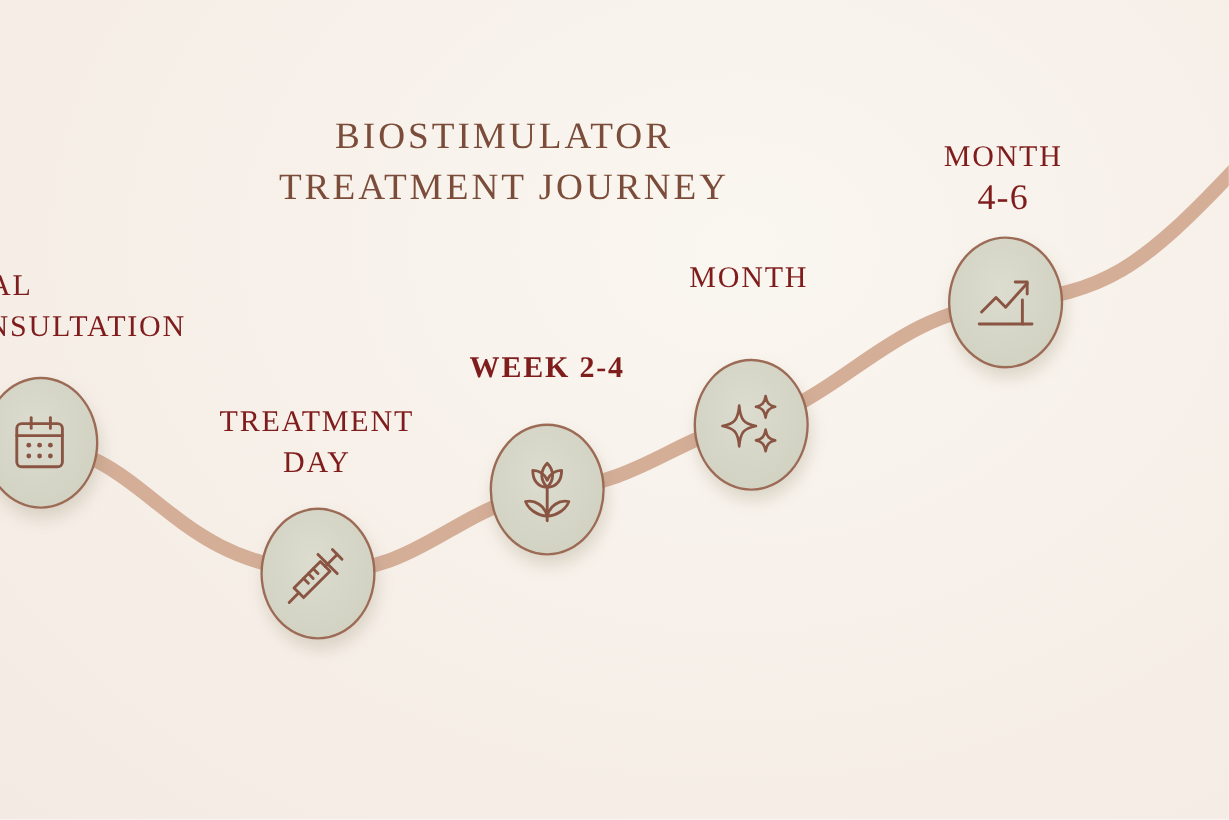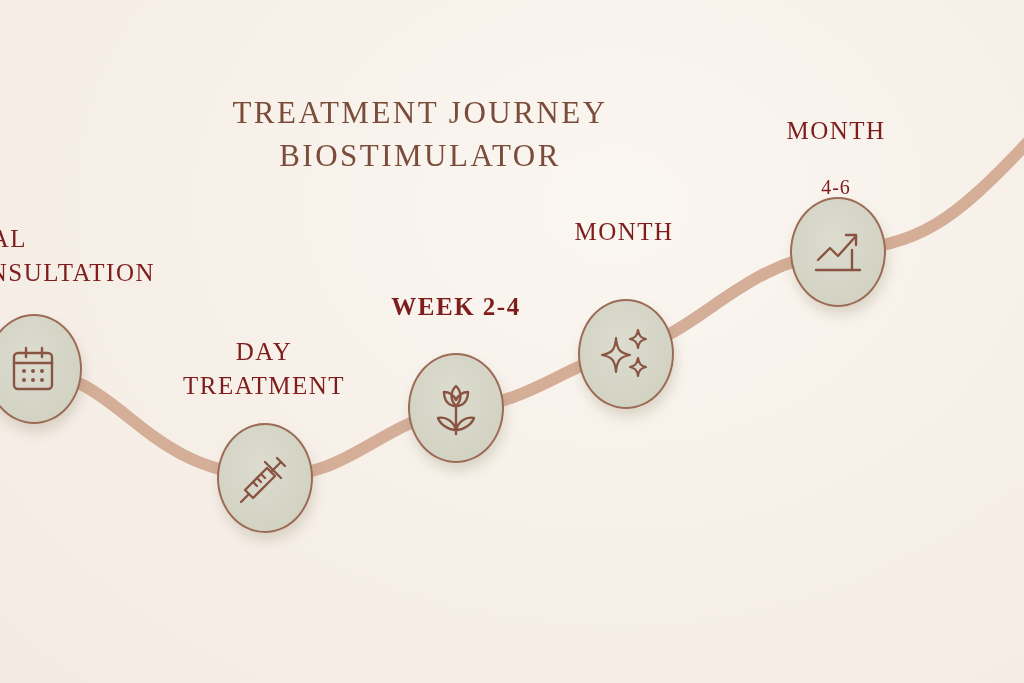--- a/index.html
+++ b/index.html
@@ -13,42 +13,42 @@
   .title {
     position: absolute; left: 170px; width: 500px; text-align: center;
     color: #7b4c3a; font-size: 31px; letter-spacing: 2.5px; line-height: 43px;
     top: 70px; font-weight: normal;
   }
   .title span { display: block; }
   .label {
     position: absolute; color: #7f1d1d; text-align: center; letter-spacing: 1.5px;
     font-size: 25px; line-height: 34px; white-space: nowrap;
   }
-  .label .big { font-size: 20px; letter-spacing: 1px; margin-top: 22px; }
+  .label .big { font-size: 30px; letter-spacing: 1px; }
   .node {
     position: absolute; width: 92px; height: 106px; border-radius: 50%;
     background: radial-gradient(ellipse at 45% 40%, #dcdccf 0%, #d3d3c4 70%, #cbcbbb 100%);
     border: 2px solid #9c6b56;
     box-shadow: 2px 8px 12px rgba(140, 130, 100, 0.25);
     display: flex; align-items: center; justify-content: center;
   }
   .node svg { width: 60px; height: 60px; }
 </style>
 </head>
 <body>
 
 <div class="stage">
 
   <svg class="path-layer" width="1024" height="683" viewBox="0 0 1024 683">
     <path d="M 30 372 C 120 372, 140 470, 264 476 C 350 480, 380 420, 456 410 C 540 400, 560 365, 624 352 C 700 335, 740 262, 837 252 C 920 244, 950 225, 1030 140" fill="none" stroke="#d5ae98" stroke-width="12" stroke-linecap="round"></path>
   </svg>
 
   <h1 class="title">
+    <span>BIOSTIMULATOR</span>
     <span>TREATMENT JOURNEY</span>
-    <span>BIOSTIMULATOR</span>
   </h1>
 
   <div class="label" style="left:-75px; top:222px; width:230px; text-align:right;">
     <div style="padding-right:0px; text-align:right; margin-right:142px;">INITIAL</div>
     <div>CONSULTATION</div>
   </div>
   <div class="node" style="left:-14px; top:314px;">
     <svg viewBox="0 0 60 60">
       <g fill="none" stroke="#8a5443" stroke-width="2.4" stroke-linecap="round" stroke-linejoin="round">
         <rect x="10" y="14" width="38" height="36" rx="4"></rect>
@@ -61,22 +61,22 @@
           <circle cx="29" cy="32" r="2"></circle>
           <circle cx="38" cy="32" r="2"></circle>
         <circle cx="20" cy="41" r="2"></circle>
           <circle cx="29" cy="41" r="2"></circle>
           <circle cx="38" cy="41" r="2"></circle>
       </g>
     </svg>
   </div>
 
   <div class="label" style="left:164px; top:335px; width:200px;">
+    <div>TREATMENT</div>
     <div>DAY</div>
-    <div>TREATMENT</div>
   </div>
   <div class="node" style="left:217px; top:423px;">
     <svg viewBox="0 0 60 60">
       <g fill="none" stroke="#8a5443" stroke-width="2.4" stroke-linecap="round" stroke-linejoin="round">
         <line x1="6" y1="54" x2="14" y2="46"></line>
         <path d="M 14 46 L 18 50 L 40 28 L 32 20 L 10 42 Z"></path>
         <line x1="36" y1="24" x2="46" y2="14"></line>
         <line x1="42" y1="10" x2="50" y2="18"></line>
         <line x1="30" y1="14" x2="46" y2="30"></line>
         <line x1="22" y1="30" x2="26" y2="34"></line>

